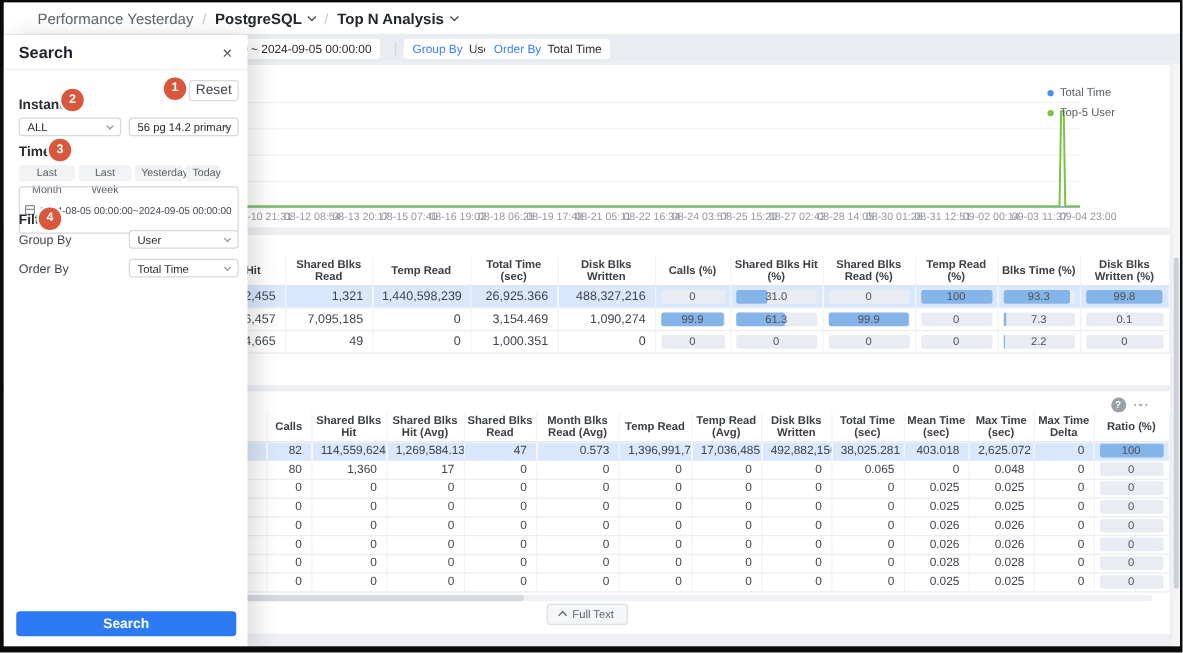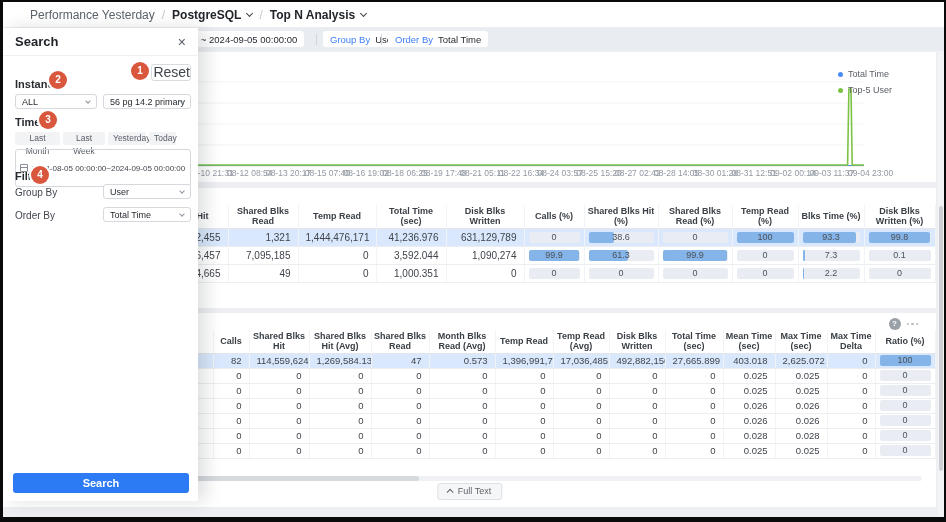--- a/index.html
+++ b/index.html
@@ -60,28 +60,28 @@
             border:1px solid #dcdfe3;border-radius:3px;font-size:9px;color:#5f6368;padding:2px 10px 3px;
             display:flex;align-items:center;gap:5px}
   .chev-up{display:inline-block;width:5px;height:5px;border-left:1.3px solid #5f6368;border-top:1.3px solid #5f6368;
            transform:rotate(45deg) translateY(1px)}
   
   .vscroll{position:absolute;right:0;top:0;bottom:0;width:6px;background:#f3f4f6}
   .vthumb{position:absolute;left:1px;right:1px;top:155px;height:265px;border-radius:3px;background:#ccd0d6}
   .hscroll{position:absolute;left:4px;right:14px;top:163px;height:5px;border-radius:3px;background:#f0f1f4}
   .hthumb{position:absolute;left:0;width:45%;top:0;bottom:0;border-radius:3px;background:#d6d9de}
   
-  .drawer{position:absolute;left:0;top:26px;bottom:16px;width:195px;background:#fff;z-index:20;
+  .drawer{position:absolute;left:0;top:26px;bottom:0;width:195px;background:#fff;z-index:20;
           box-shadow:8px 0 16px rgba(31,35,41,.14)}
   .d-head{position:absolute;left:0;top:0;right:0;height:28px;border-bottom:1px solid #eef0f2;
           display:flex;align-items:center;justify-content:space-between;padding:0 12px}
   .d-title{font-size:13px;font-weight:700;color:#1f2329}
   .d-close{font-size:14px;color:#575d66;line-height:1;cursor:default}
   .btn-reset{position:absolute;left:148px;top:36px;width:40px;height:17px;background:#fff;border:1px solid #d8dbe0;
-             border-radius:3px;font-size:14px;color:#41464d;text-align:right;line-height:15px}
+             border-radius:3px;font-size:11px;color:#41464d;text-align:center;line-height:15px}
   .lbl{position:absolute;left:12px;font-size:11px;font-weight:700;color:#272b30}
   .req{color:#f54a45;margin-left:1px}
   .sel{position:absolute;height:15px;border:1px solid #d5d8dd;border-radius:3px;background:#fff;font-size:9px;
        color:#272b30;display:flex;align-items:center;padding:0 14px 0 6px;white-space:nowrap;overflow:hidden}
   .sel .chev{position:absolute;right:6px;border-color:#9096a0;width:4px;height:4px;margin:0 0 2px}
   .qbtn{position:absolute;top:104px;height:13px;background:#f2f3f5;border-radius:2px;font-size:8.5px;color:#575d66;
         text-align:center;line-height:13px;padding:0 5px}
   .dateinput{position:absolute;left:12px;top:121px;width:176px;height:14px;border:1px solid #d5d8dd;border-radius:3px;
              display:flex;align-items:center;font-size:8px;color:#41464d;padding:18px 4px;gap:4px;white-space:nowrap;overflow:hidden}
   .cal{position:relative;flex:0 0 auto;width:8px;height:8px;border:1px solid #878d96;border-radius:1px}
@@ -191,33 +191,33 @@
                 <th>Shared Blks Read (%)</th>
                 <th>Temp Read (%)</th>
                 <th>Blks Time (%)</th>
                 <th>Disk Blks Written (%)</th>
               </tr>
             </thead>
             <tbody>
               <tr class="hl">
                 <td>133,302,455</td>
                 <td>1,321</td>
-                <td>1,444,476,171</td>
-                <td>41,236.976</td>
-                <td>631,129,789</td>
+                <td>1,440,598,239</td>
+                <td>26,925.366</td>
+                <td>488,327,216</td>
                 <td class="barcell">
                   <span class="bar">
                     <i style="width: 0%;"></i>
                     <b>0</b>
                   </span>
                 </td>
                 <td class="barcell">
                   <span class="bar">
                     <i style="width: 38.6%;"></i>
-                    <b>38.6</b>
+                    <b>31.0</b>
                   </span>
                 </td>
                 <td class="barcell">
                   <span class="bar">
                     <i style="width: 0%;"></i>
                     <b>0</b>
                   </span>
                 </td>
                 <td class="barcell">
                   <span class="bar">
@@ -235,21 +235,21 @@
                   <span class="bar">
                     <i style="width: 99.8%;"></i>
                     <b>99.8</b>
                   </span>
                 </td>
               </tr>
               <tr>
                 <td>211,786,457</td>
                 <td>7,095,185</td>
                 <td>0</td>
-                <td>3,592.044</td>
+                <td>3,154.469</td>
                 <td>1,090,274</td>
                 <td class="barcell">
                   <span class="bar">
                     <i style="width: 99.9%;"></i>
                     <b>99.9</b>
                   </span>
                 </td>
                 <td class="barcell">
                   <span class="bar">
                     <i style="width: 61.3%;"></i>
@@ -378,28 +378,49 @@
               <tr class="hl">
                 <td></td>
                 <td>82</td>
                 <td>114,559,624</td>
                 <td>1,269,584.134</td>
                 <td>47</td>
                 <td>0.573</td>
                 <td>1,396,991,7...</td>
                 <td>17,036,485</td>
                 <td>492,882,156</td>
-                <td>27,665.899</td>
+                <td>38,025.281</td>
                 <td>403.018</td>
                 <td>2,625.072</td>
                 <td>0</td>
                 <td class="barcell">
                   <span class="bar">
                     <i style="width: 100%;"></i>
                     <b>100</b>
+                  </span>
+                </td>
+              </tr>
+              <tr>
+                <td></td>
+                <td>80</td>
+                <td>1,360</td>
+                <td>17</td>
+                <td>0</td>
+                <td>0</td>
+                <td>0</td>
+                <td>0</td>
+                <td>0</td>
+                <td>0.065</td>
+                <td>0</td>
+                <td>0.048</td>
+                <td>0</td>
+                <td class="barcell">
+                  <span class="bar">
+                    <i style="width: 0%;"></i>
+                    <b>0</b>
                   </span>
                 </td>
               </tr>
               <tr>
                 <td></td>
                 <td>0</td>
                 <td>0</td>
                 <td>0</td>
                 <td>0</td>
                 <td>0</td>

